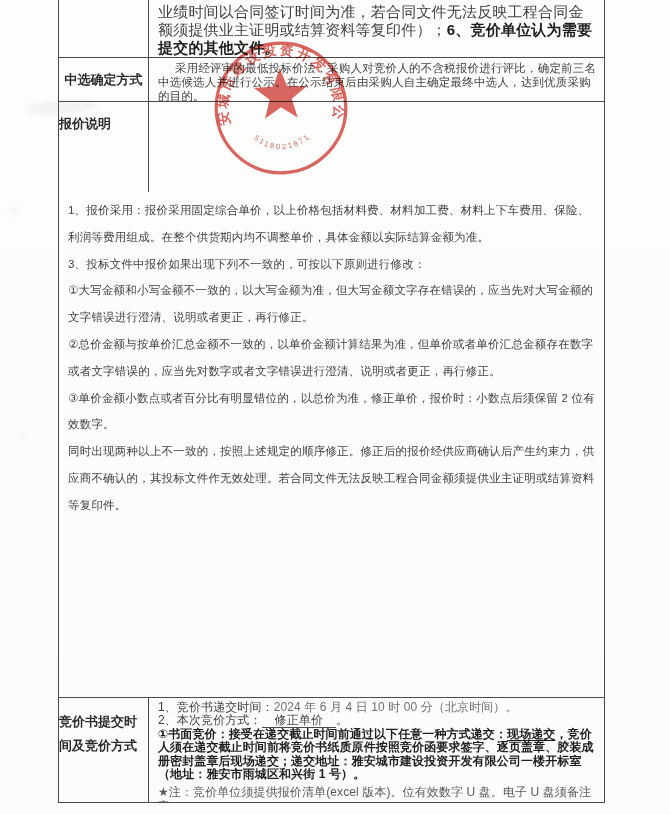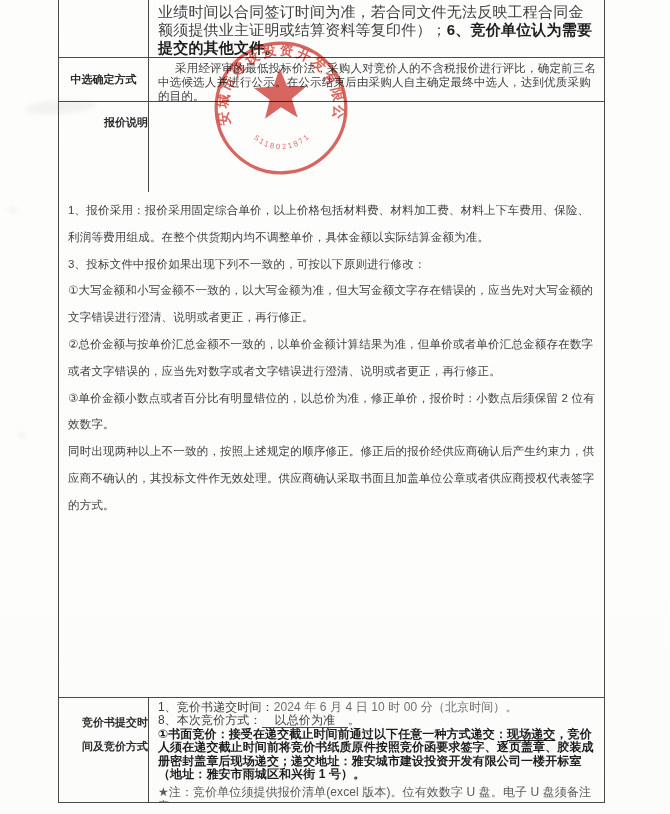--- a/index.html
+++ b/index.html
@@ -31,21 +31,21 @@
   .row { display:flex; width:100%; }
   .row + .row { border-top:1px solid #4a4a4a; }
   .r1 { height:57px; }
   .r2 { height:44px; }
   .r3 { height:596px;flex-direction:column; }
   .r4 { height:105px; }
   .label-cell {
     width:90px; flex:0 0 90px;
     border-right:1px solid #4a4a4a;
     font-weight:bold; color:#2b2b2b;
-    font-size:11px; text-align:right;
+    font-size:13px; text-align:left;
   }
   .content-cell { flex:1 1 auto; padding:0 7px 0 9px; overflow:hidden; }
 
   
   .r1 .content-cell { padding-top:3px; font-size:15px; line-height:18px; letter-spacing:.2px; }
   .r1 p { display:inline; }
   .r1 .p2 { display:block; text-indent:13px; }
   .b { font-weight:bold; color:#1d1d1d; }
 
   
@@ -99,32 +99,32 @@
     </div>
 
     <div class="row r3">
       <div class="label-cell">报价说明</div>
       <div class="content-cell">
         <p>1、报价采用：报价采用固定综合单价，以上价格包括材料费、材料加工费、材料上下车费用、保险、利润等费用组成。在整个供货期内均不调整单价，具体金额以实际结算金额为准。</p>
         <p>3、投标文件中报价如果出现下列不一致的，可按以下原则进行修改：</p>
         <p>①大写金额和小写金额不一致的，以大写金额为准，但大写金额文字存在错误的，应当先对大写金额的文字错误进行澄清、说明或者更正，再行修正。</p>
         <p>②总价金额与按单价汇总金额不一致的，以单价金额计算结果为准，但单价或者单价汇总金额存在数字或者文字错误的，应当先对数字或者文字错误进行澄清、说明或者更正，再行修正。</p>
         <p>③单价金额小数点或者百分比有明显错位的，以总价为准，修正单价，报价时：小数点后须保留 2 位有效数字。</p>
-        <p>同时出现两种以上不一致的，按照上述规定的顺序修正。修正后的报价经供应商确认后产生约束力，供应商不确认的，其投标文件作无效处理。供应商确认采取书面且加盖单位公章或者供应商授权代表签字的方式。</p>
+        <p>同时出现两种以上不一致的，按照上述规定的顺序修正。修正后的报价经供应商确认后产生约束力，供应商不确认的，其投标文件作无效处理。若合同文件无法反映工程合同金额须提供业主证明或结算资料等复印件。</p>
       </div>
     </div>
 
     <div class="row r4">
       <div class="label-cell">
         <div>竞价书提交时</div>
         <div>间及竞价方式</div>
       </div>
       <div class="content-cell">
         <p><span>1、竞价书递交时间：</span><span class="dim">2024 年 6 月 4 日 10 时 00 分（北京时间）。</span></p>
-        <p><span>8、本次竞价方式：</span><span class="u-wide">以总价为准</span><span>。</span></p>
+        <p><span>2、本次竞价方式：</span><span class="u-wide">修正单价</span><span>。</span></p>
         <p><span class="b">①书面竞价：接受在递交截止时间前通过以下任意一种方式递交：</span><span class="b u">现场递交</span><span class="b">，竞价人须在递交截止时间前将竞价书纸质原件按照竞价函要求签字、逐页盖章、胶装成册密封盖章后现场递交；递交地址：雅安城市建设投资开发有限公司一楼开标室（地址：雅安市雨城区和兴街 1 号）。</span></p>
         <p class="note-line">★注：竞价单位须提供报价清单(excel 版本)。位有效数字 U 盘。电子 U 盘须备注竞</p>
       </div>
     </div>
   </div>
 
   <svg class="stamp" viewBox="0 0 140 140">
     <circle cx="70" cy="70" r="63" fill="none" stroke="#cf3f37" stroke-width="3.2" opacity="0.9"></circle>
     <polygon points="70,31 76.64,48.86 95.68,49.66 80.75,61.49 85.87,79.84 70,69.3 54.13,79.84 59.25,61.49 44.32,49.66 63.36,48.86" fill="#cf3f37" opacity="0.9"></polygon>
     <defs>

